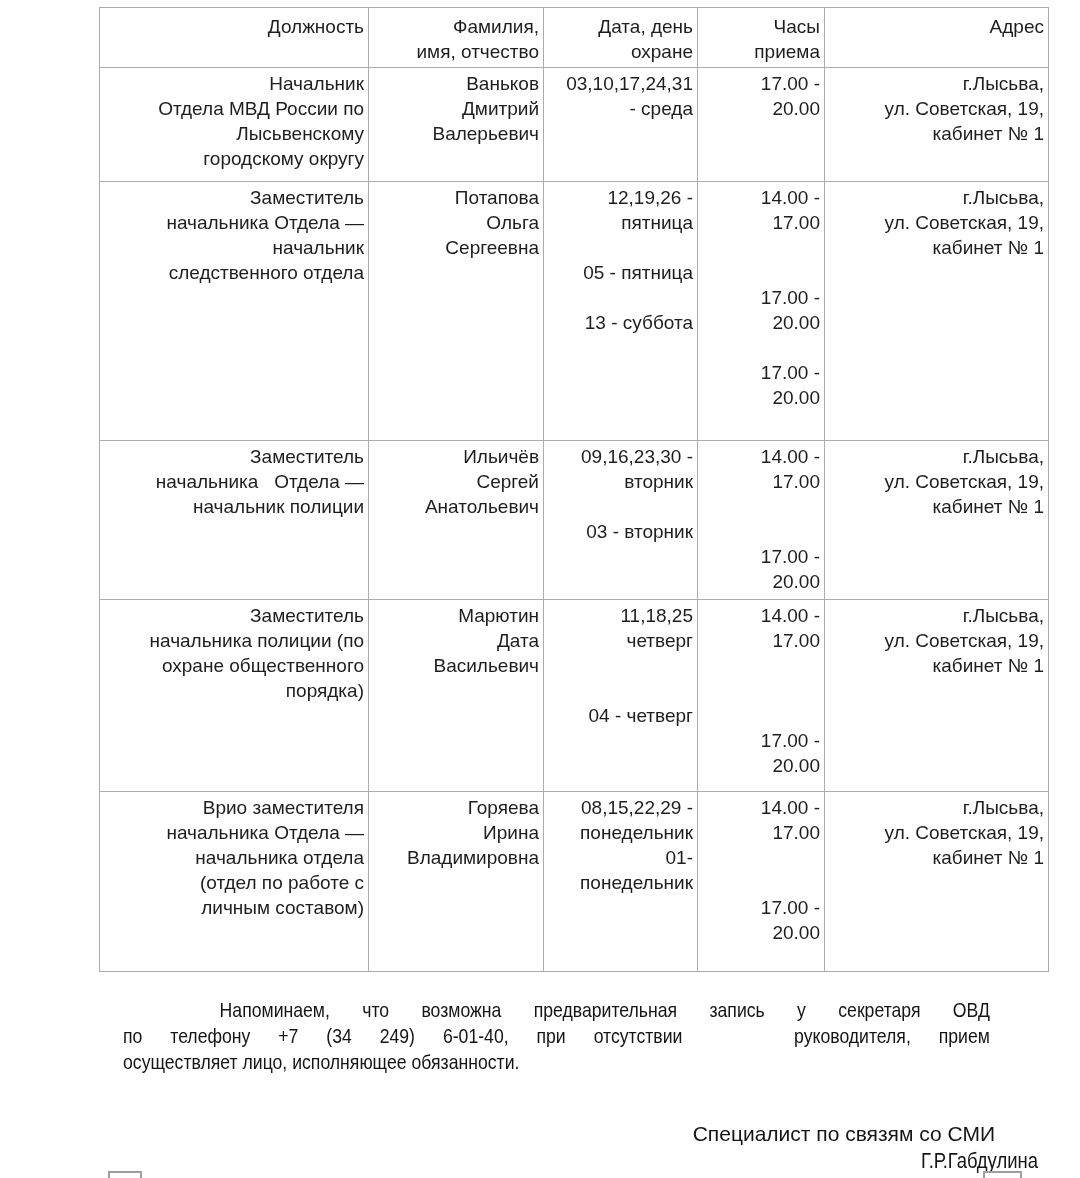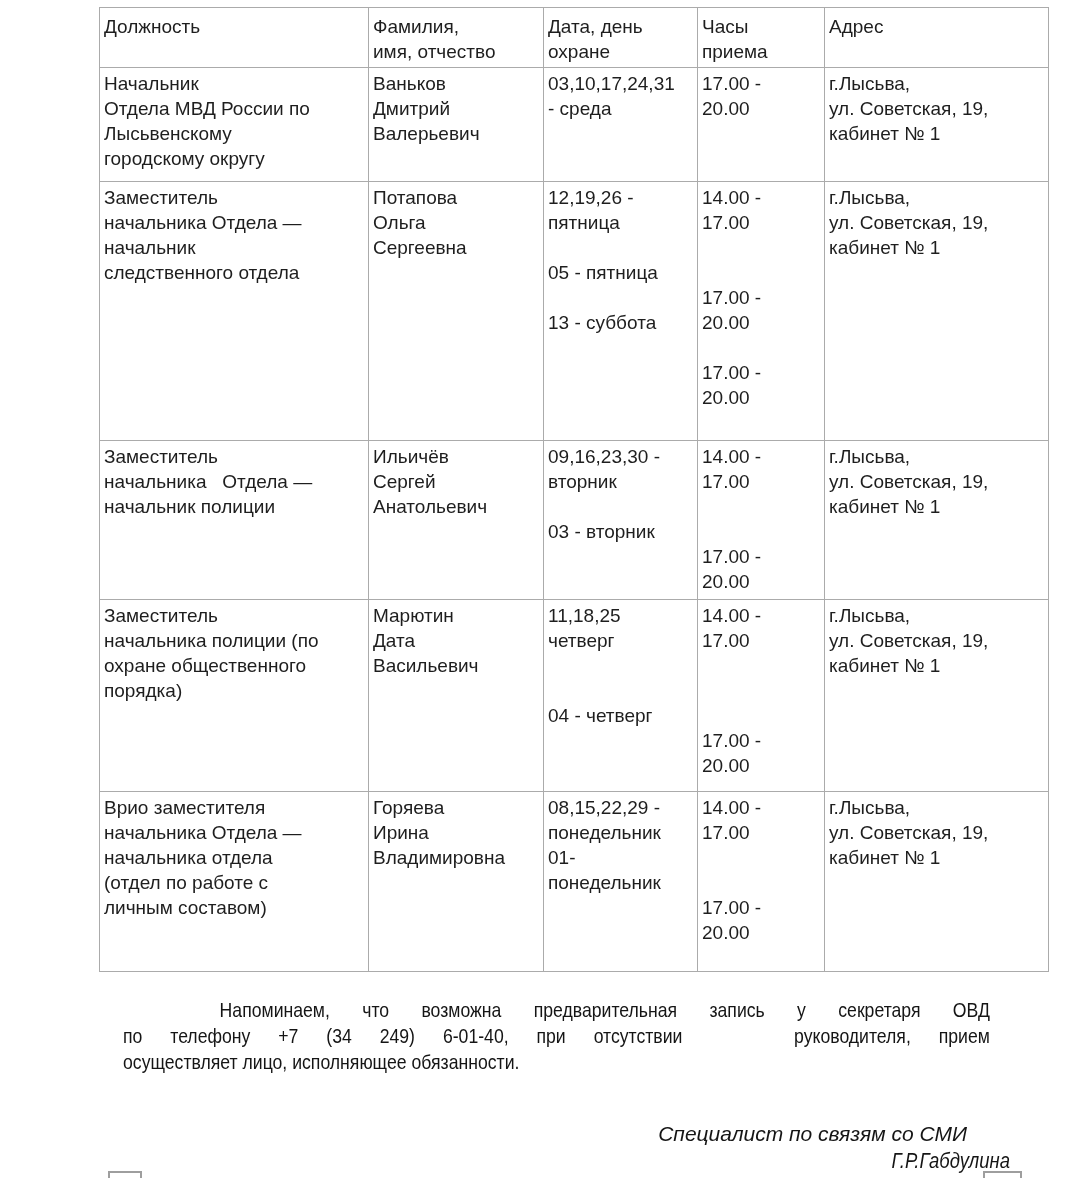--- a/index.html
+++ b/index.html
@@ -5,21 +5,21 @@
   html,body {margin:0; padding:0; background:#ffffff;}
   .page {
     position:relative; width:1080px; height:1178px; background:#ffffff;
     overflow:hidden; font-family:"Liberation Sans", sans-serif; color:#1e1e1e;
   }
   table.schedule {
     position:absolute; left:99px; top:7px; width:949px;
     border-collapse:collapse; table-layout:fixed;
   }
   table.schedule th, table.schedule td {
-    border:1px solid #ababab; vertical-align:top; text-align:left;
+    border:1px solid #ababab; vertical-align:top; text-align:right;
     white-space:pre-wrap; font-weight:normal; font-size:19px; line-height:25px;
     padding:3px 4px; overflow:hidden;
   }
   table.schedule th {padding-top:6px;}
   tr.r-header {height:56px;}
   tr.r1 {height:114px;}
   tr.r2 {height:259px;}
   tr.r3 {height:159px;}
   tr.r4 {height:192px;}
   tr.r5 {height:180px;margin-top:36px;}
@@ -27,22 +27,22 @@
   .note {
     position:absolute; left:123px; top:997px; width:1032px;
     transform:scaleX(0.84); transform-origin:0 0;
     font-size:21px; line-height:26px; color:#151515;
   }
   .note-line {text-align:justify; text-align-last:justify; white-space:pre-wrap;}
   .note-line.first {text-indent:115px;}
   .note-line.last {text-align:left; text-align-last:left;}
 
   .signature {
-    position:absolute; top:1120px; left:560px; width:450px;
-    text-align:right; font-size:21px; line-height:27px; color:#151515;font-style:italic;
+    position:absolute; top:1120px; left:588px; width:450px;
+    text-align:right; font-size:21px; line-height:27px; color:#151515;
   }
   .sig-title {padding-right:43px;}
   .sig-name {font-size:22px; transform:scaleX(0.84); transform-origin:100% 50%;}
 
   .corner-box {position:absolute; border:2px solid #9e9e9e; background:#ffffff;}
   .corner-box.left {left:108px; top:1171px; width:30px; height:14px;}
   .corner-box.right {left:983px; top:1171px; width:35px; height:14px;}
 </style>
 </head>
 <body>

